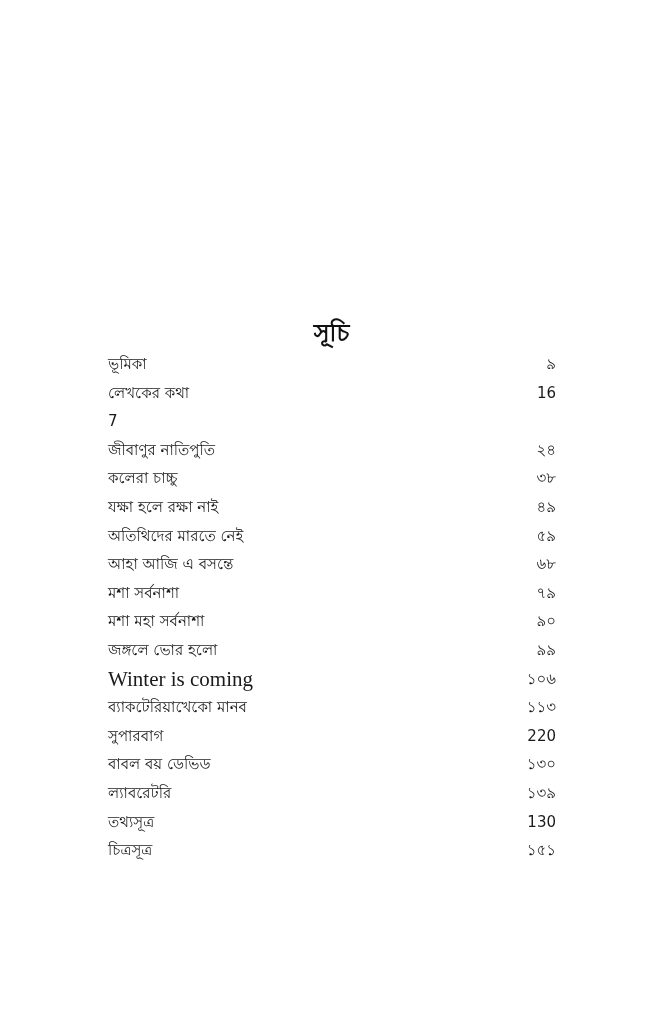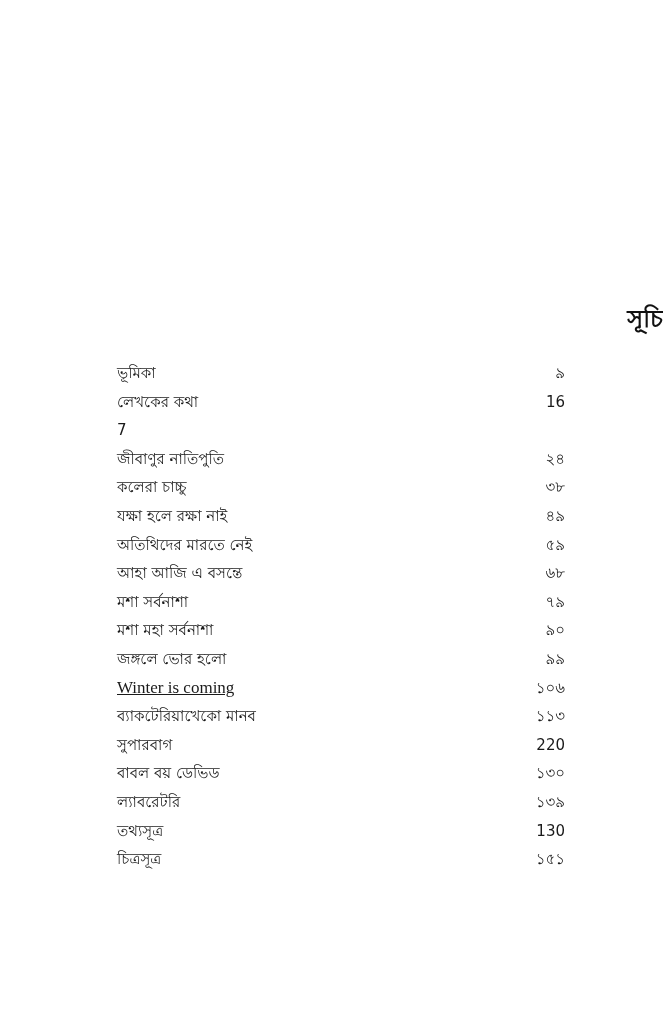--- a/index.html
+++ b/index.html
@@ -20,55 +20,54 @@
       left: 0;
       top: 0;
       width: 663px;
       height: 1024px;
       background: #ffffff;
     }
     .toc-title {
       position: absolute;
       left: 0;
       width: 663px;
-      top: 285px;
-      text-align: right;
+      top: 299px;
+      text-align: center;
       font-size: 24px;
       font-weight: bold;
       line-height: 36px;
       font-family: "DejaVu Sans", "Liberation Sans", sans-serif;
       color: #111;
     }
     .toc-list {
       position: absolute;
       left: 108px;
       top: 350px;
       width: 448px;
-      margin: 9px;
+      margin: 0;
       padding: 0;
       list-style: none;
     }
     .toc-row {
       display: flex;
       justify-content: space-between;
       align-items: center;
       height: 28.6px;
       font-size: 15px;
       line-height: 28.6px;
     }
     .toc-label {
       font-family: "DejaVu Sans", "Liberation Sans", sans-serif;
       font-size: 15px;
       color: #1a1a1a;
       white-space: nowrap;
     }
     .toc-label.latin {
       font-family: "Liberation Serif", "DejaVu Serif", serif;
-      font-size: 17px;
-      text-decoration: underline;
+      font-size: 21px;
     }
     .toc-page {
       font-family: "DejaVu Sans", "Liberation Sans", sans-serif;
       font-size: 15px;
       color: #1a1a1a;
       text-align: right;
       white-space: nowrap;
     }
   </style>
 </head>

